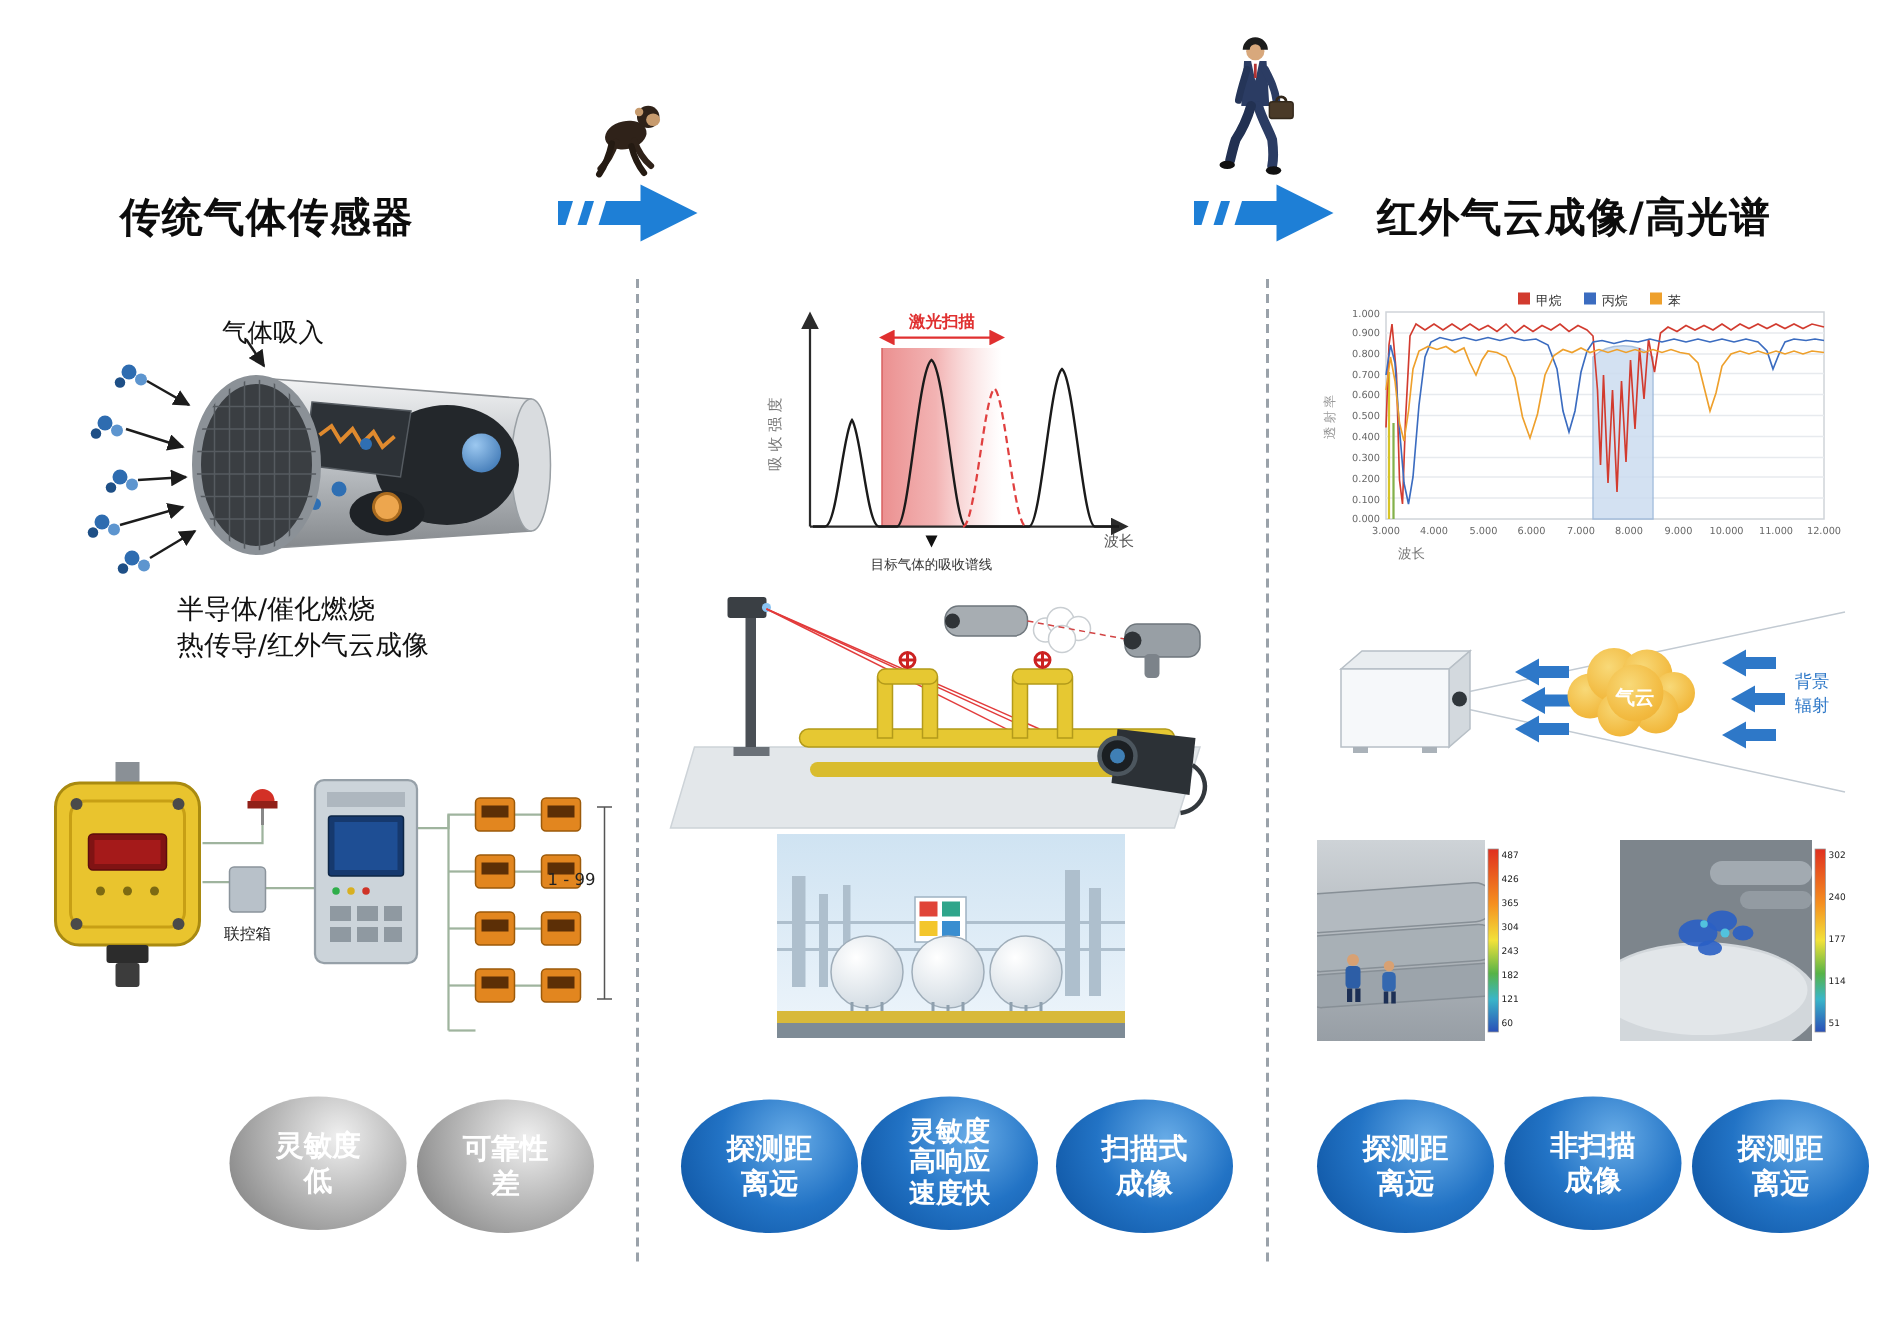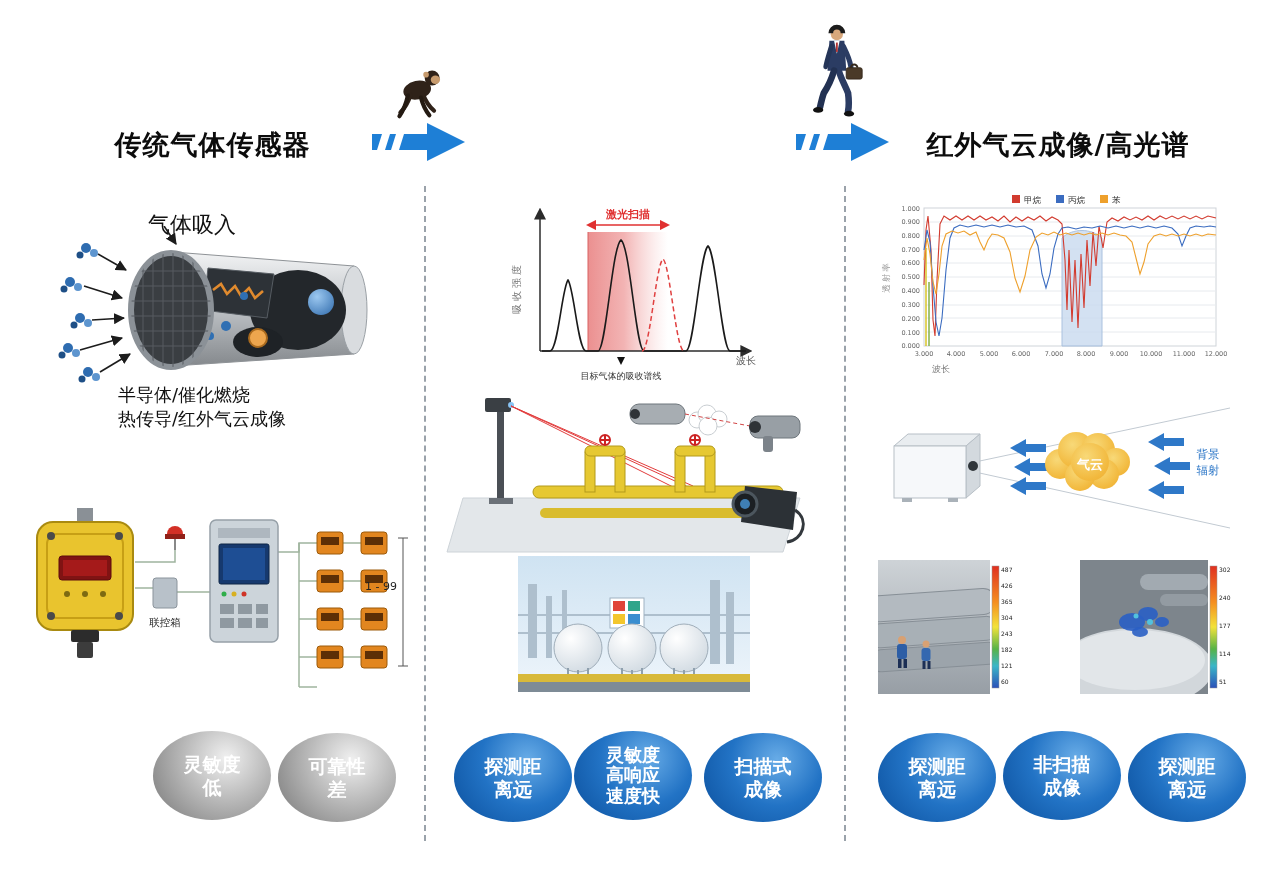--- a/index.html
+++ b/index.html
@@ -1,23 +1,23 @@
 <!DOCTYPE html>
 <html><head>
 <meta charset="utf-8">
 <style>
   *{margin:0;padding:0;box-sizing:border-box}
   html,body{background:#fff}
   body{font-family:"DejaVu Sans",sans-serif;color:#111}
   .canvas{position:relative;width:1268px;height:896px;background:#fff;overflow:hidden}
   .abs{position:absolute}
   svg{display:block;font-family:inherit}
-  .col-title{position:absolute;font-size:27px;font-weight:700;color:#0c0c0c;text-align:center;letter-spacing:1px;white-space:nowrap}
+  .col-title{position:absolute;font-size:27px;font-weight:700;color:#0c0c0c;text-align:left;letter-spacing:1px;white-space:nowrap}
   .sep{position:absolute;width:0;border-left:2px dashed #9aa2aa}
-  .gas-label{position:absolute;font-size:22px;color:#111;white-space:nowrap}
+  .gas-label{position:absolute;font-size:17px;color:#111;white-space:nowrap}
   .caption{position:absolute;font-size:18px;color:#111;line-height:1.35;white-space:nowrap}
   .bubble{position:absolute;width:118px;height:89px;border-radius:50%;display:flex;flex-direction:column;
           align-items:center;justify-content:center;color:#fff;font-weight:700;font-size:19px;
           line-height:1.18;text-align:center}
   .bubble.gray{background:radial-gradient(circle at 62% 30%, #f0f0f0 0%, #bcbcbc 42%, #767676 100%)}
   .bubble.blue{background:radial-gradient(circle at 62% 30%, #68ace7 0%, #2273c5 48%, #0b4f9c 100%)}
   .bubble.lines3{font-size:18px;line-height:1.12}
 </style>
 </head>
 <body>
@@ -138,21 +138,21 @@
     <g stroke="#1c1c1c" stroke-width="1.6">
       <line x1="40" y1="28" x2="68" y2="44" marker-end="url(#arr)"></line>
       <line x1="26" y1="60" x2="64" y2="72" marker-end="url(#arr)"></line>
       <line x1="34" y1="94" x2="66" y2="92" marker-end="url(#arr)"></line>
       <line x1="22" y1="124" x2="64" y2="112" marker-end="url(#arr)"></line>
       <line x1="42" y1="146" x2="72" y2="128" marker-end="url(#arr)"></line>
       <line x1="106" y1="0" x2="118" y2="18" marker-end="url(#arr)"></line>
     </g>
   </svg>
 
-  <div class="caption" style="left:118px;top:383px">
+  <div class="caption" style="left:118px;top:395px">
     <div>半导体/催化燃烧</div>
     <div>热传导/红外气云成像</div>
   </div>
 
   <svg class="abs" style="left:25px;top:492px" width="400" height="218" viewBox="0 0 400 218">
 
     <g stroke="#9fb49e" stroke-width="1.5" fill="none">
       <polyline points="110,70 150,70 150,58"></polyline>
       <polyline points="110,96 128,96"></polyline>
       <polyline points="152,100 185,100"></polyline>

